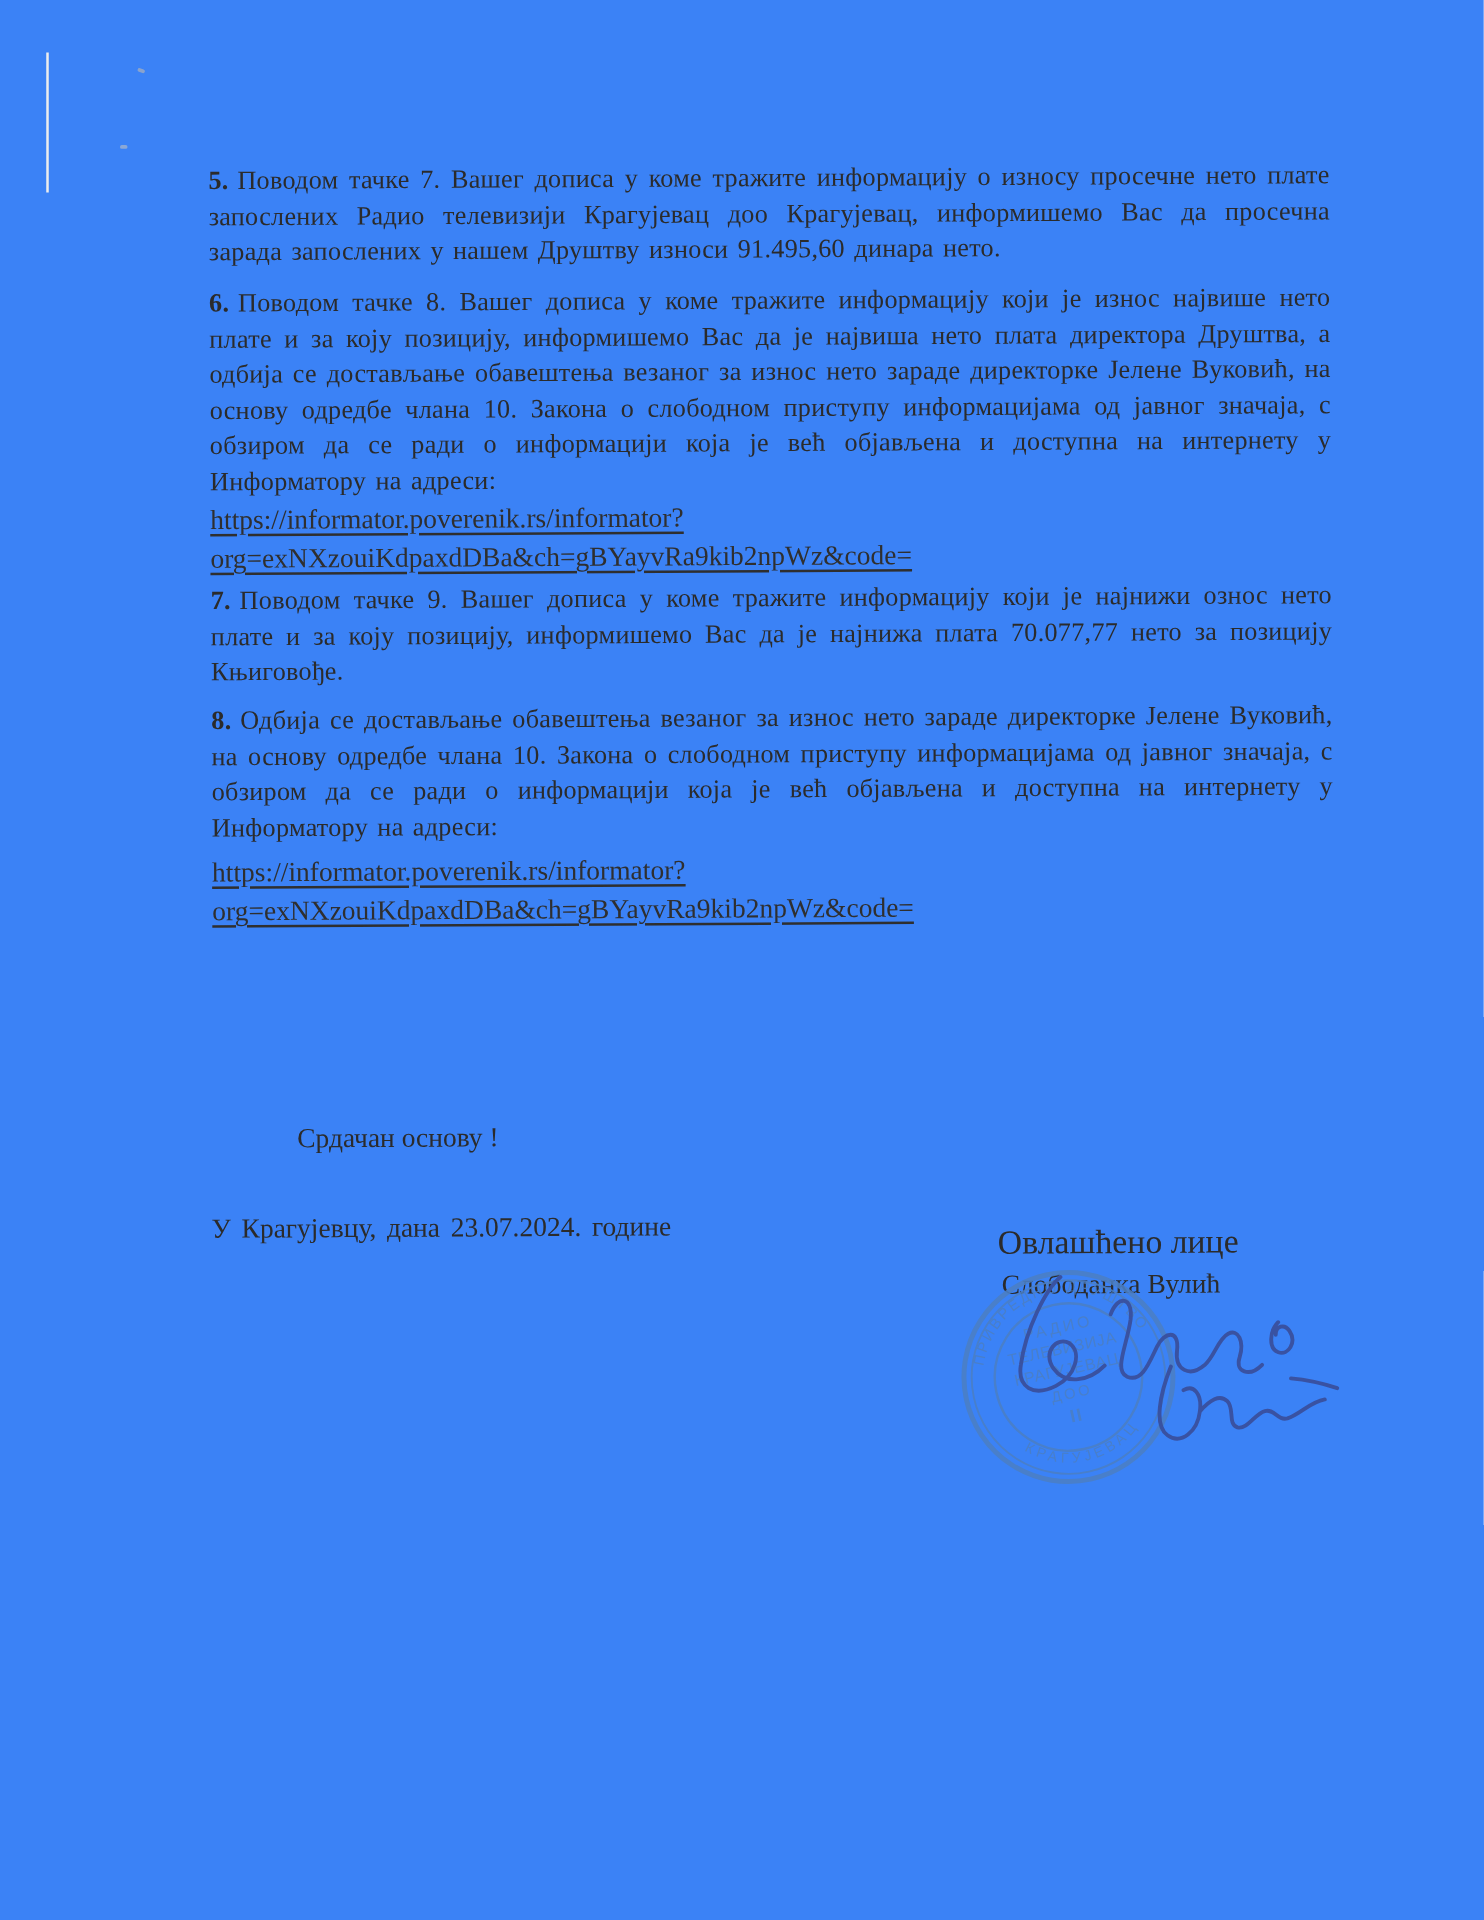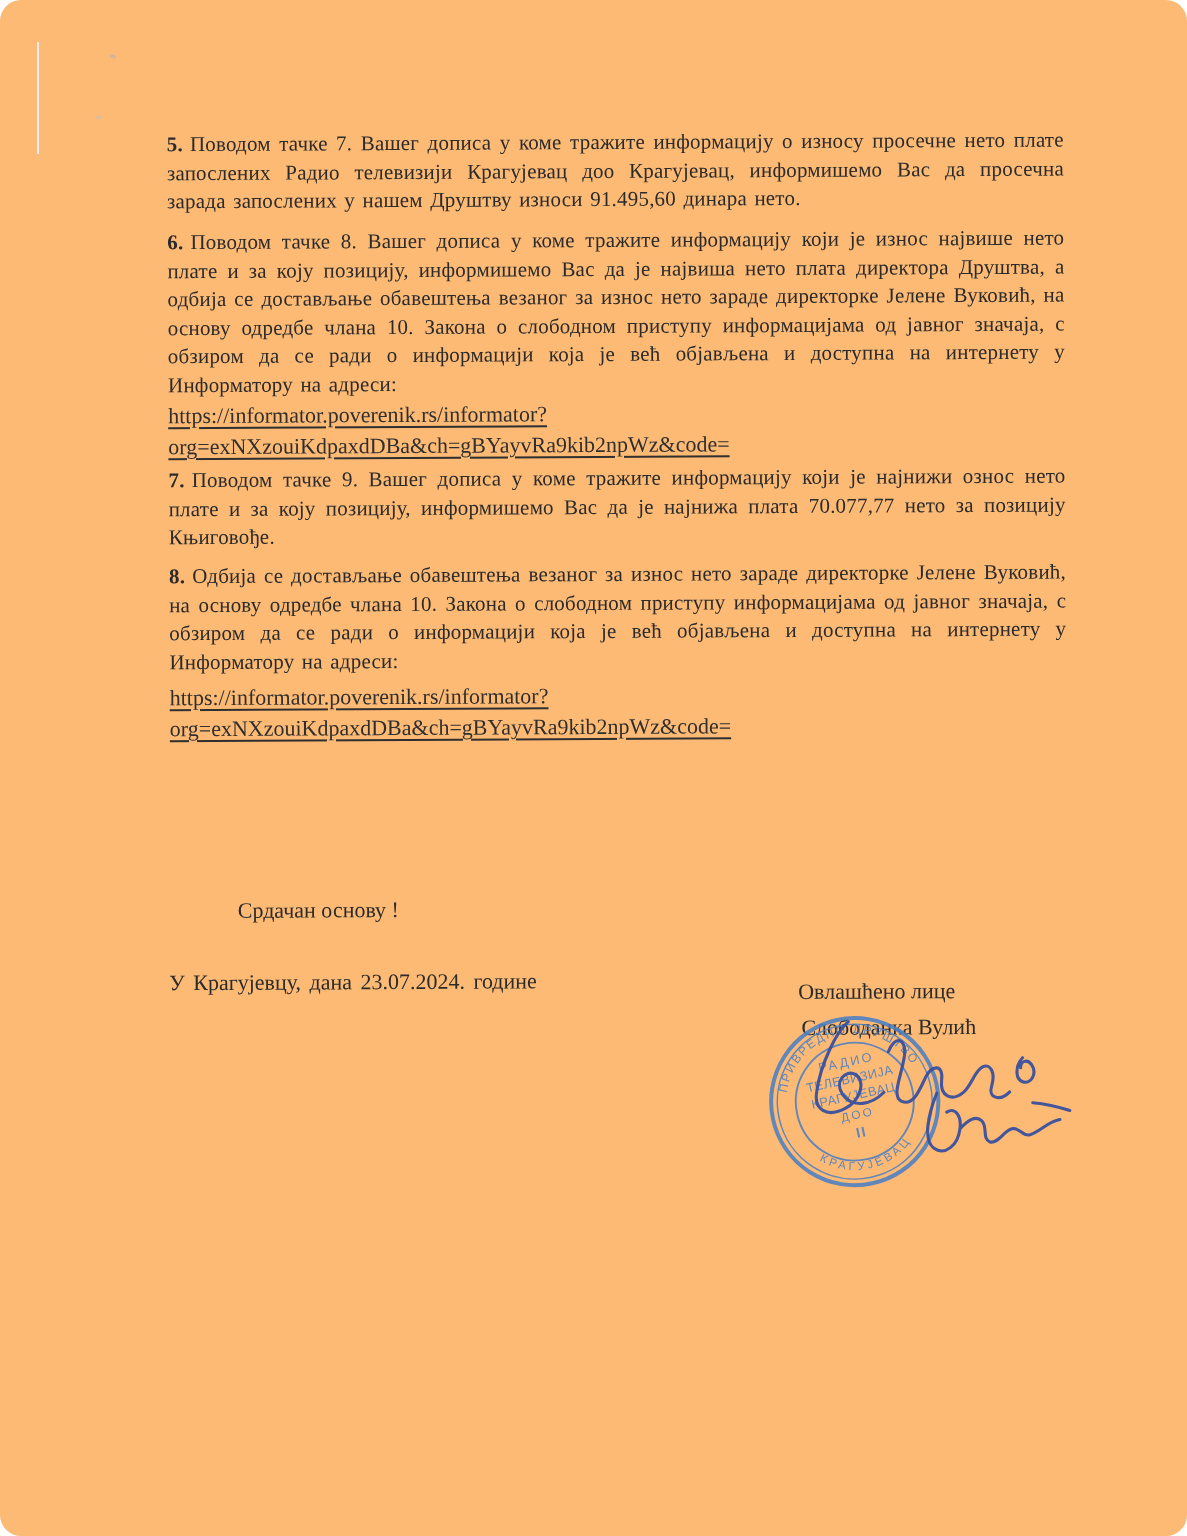--- a/index.html
+++ b/index.html
@@ -5,22 +5,21 @@
   html,body{margin:0;padding:0;}
   body{
     width:1187px;height:1536px;
     background:#ffffff;
     position:relative;
     overflow:hidden;
     font-family:"Liberation Serif",serif;
   }
   .page{
     position:absolute;inset:0;
-    background:#fdba74;
-    border-radius:21px;
+    background:#3b82f6;
   }
   .content{
     position:absolute;inset:0;
     transform:rotate(-0.3deg);
     color:#2b2b2b;
   }
   .para{
     position:absolute;
     left:170px;width:897px;
     margin:0;
@@ -45,21 +44,21 @@
     position:absolute;left:237px;top:896px;
     font-size:22px;color:#2b2b2b;margin:0;
   }
   .dateline{
     position:absolute;left:168px;top:968px;
     font-size:22px;color:#2b2b2b;margin:0;
     word-spacing:3px;
   }
   .signoff-title{
     position:absolute;left:797px;top:980px;
-    font-size:22px;color:#2b2b2b;margin:0;
+    font-size:27px;color:#2b2b2b;margin:0;
   }
   .signoff-name{
     position:absolute;left:800px;top:1016px;
     font-size:22px;color:#2b2b2b;margin:0;
     z-index:1;
   }
   .stamp{
     position:absolute;left:758px;top:1008px;
     width:190px;height:190px;
     z-index:2;opacity:0.88;

